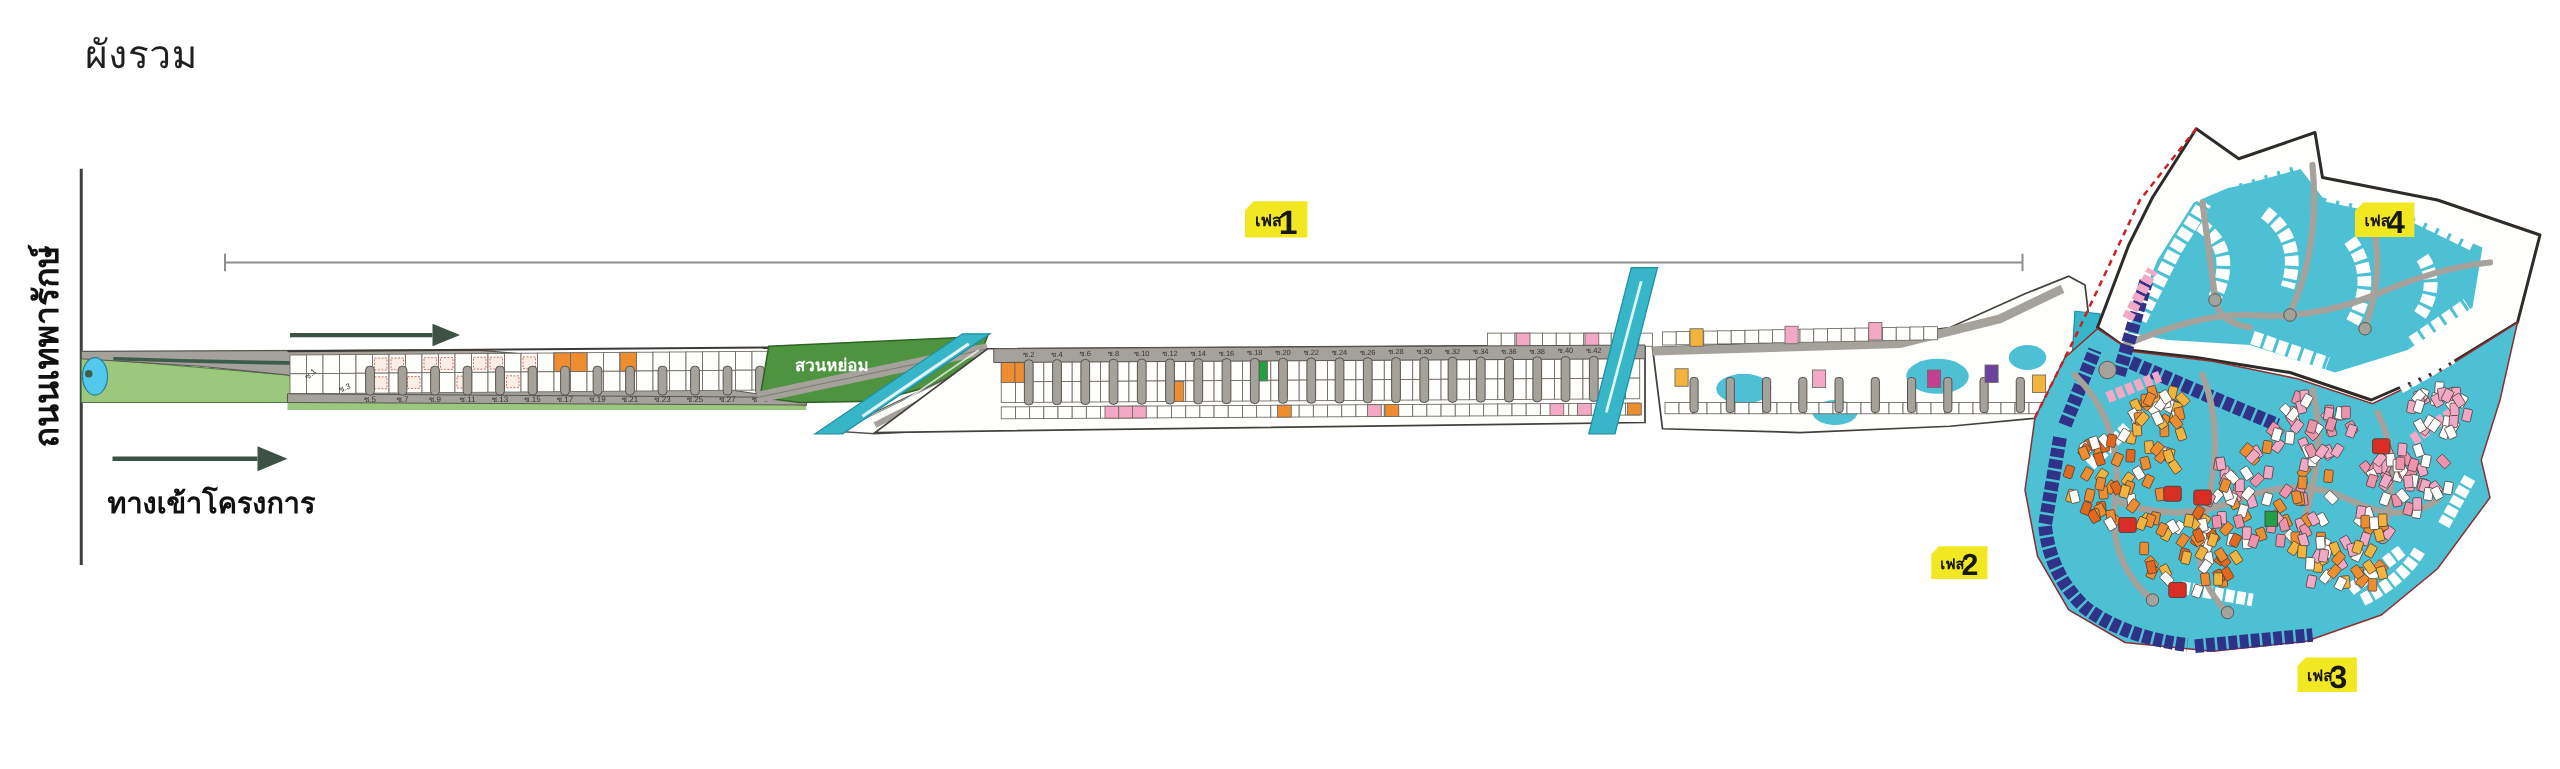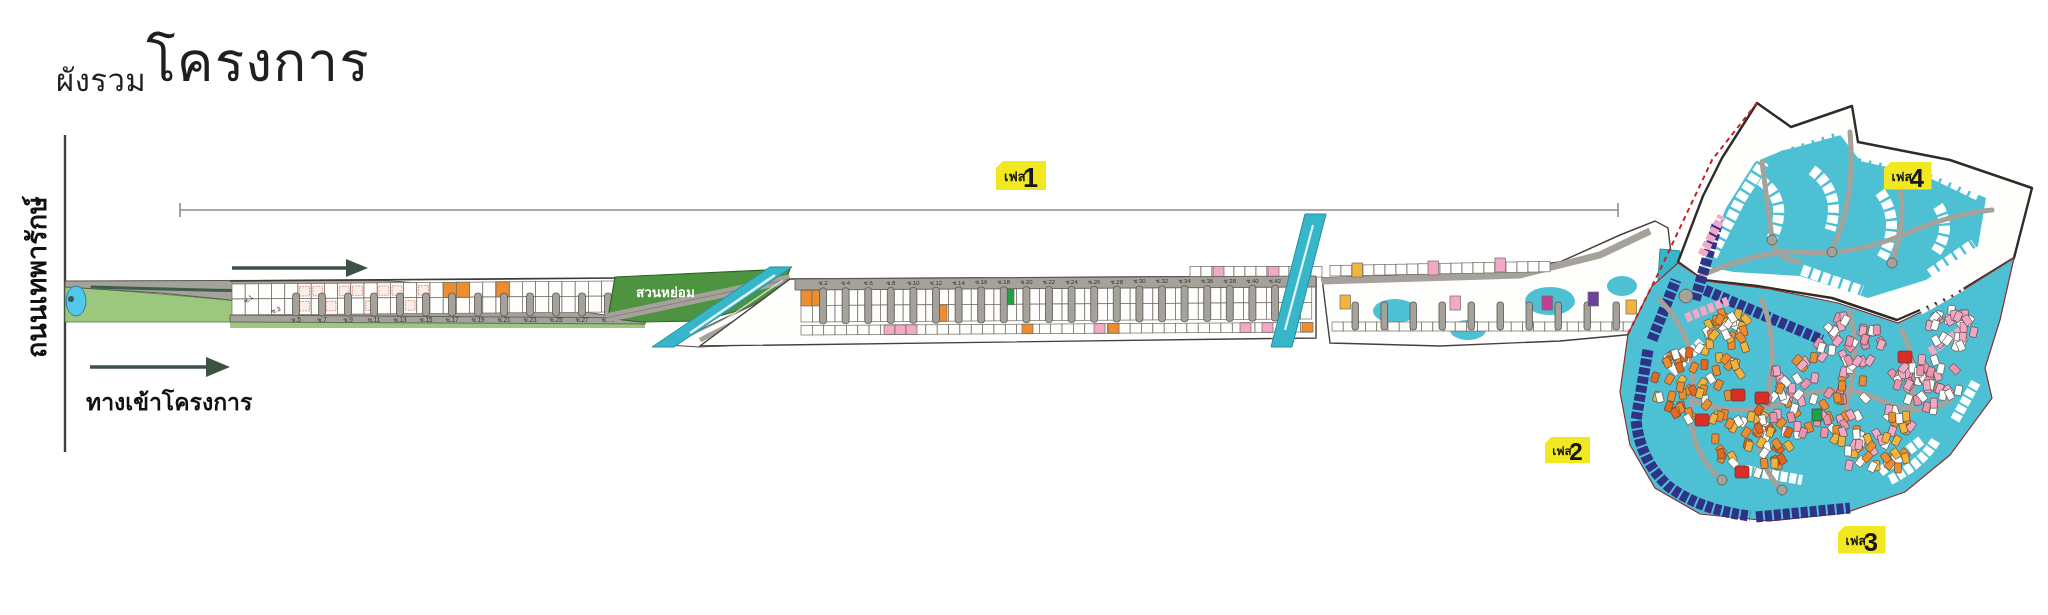--- a/index.html
+++ b/index.html
@@ -1,36 +1,35 @@
 <!DOCTYPE html>
 <html><head>
 <meta charset="utf-8">
 <style>
   html,body{margin:0;padding:0;background:#ffffff;}
   body{width:2048px;height:615px;position:relative;overflow:hidden;
        font-family:"Liberation Sans","DejaVu Sans",sans-serif;}
-  #title{position:absolute;left:56px;top:18px;display:flex;align-items:flex-end;color:#1f1f1f;}
+  #title{position:absolute;left:68px;top:18px;display:flex;align-items:flex-start;color:#1f1f1f;}
   #title .t-small{font-size:31px;font-weight:500;letter-spacing:.5px;}
   #title .t-large{font-size:55px;font-weight:500;letter-spacing:1px;}
   svg{position:absolute;left:0;top:0;}
   text{fill:#1c1c1c;}
   .soi{font-size:6.4px;fill:#3a3430;}
   .soiB{font-size:6px;fill:#3a3430;}
   .tagp{font-size:13px;font-weight:700;fill:#171717;}
   .tagn{font-size:27px;font-weight:700;fill:#171717;}
   .garden-t{font-size:13.5px;font-weight:700;fill:#ffffff;}
   .bigbold{font-size:23px;font-weight:700;fill:#111111;}
   .roadlbl{font-size:27px;font-weight:700;fill:#111111;}
 </style>
 </head>
 <body>
 
 <div id="title">
   <span class="t-small">ผังรวม</span>
-    <span class="t-large">โครงการ</span>
 </div>
 
 <svg id="plan" width="2048" height="615" viewBox="0 0 2048 615">
 
   <line x1="65" y1="135" x2="65" y2="452" stroke="#3f3f3f" stroke-width="2.4"></line>
   <text class="roadlbl" transform="translate(46,358) rotate(-90)">ถนนเทพารักษ์</text>
 
   <g>
     <line x1="180" y1="210" x2="1618" y2="210" stroke-width="1.6" stroke="#8d8d8d"></line>
     <line x1="180" y1="203" x2="180" y2="217" stroke-width="1.6" stroke="#8d8d8d"></line>

